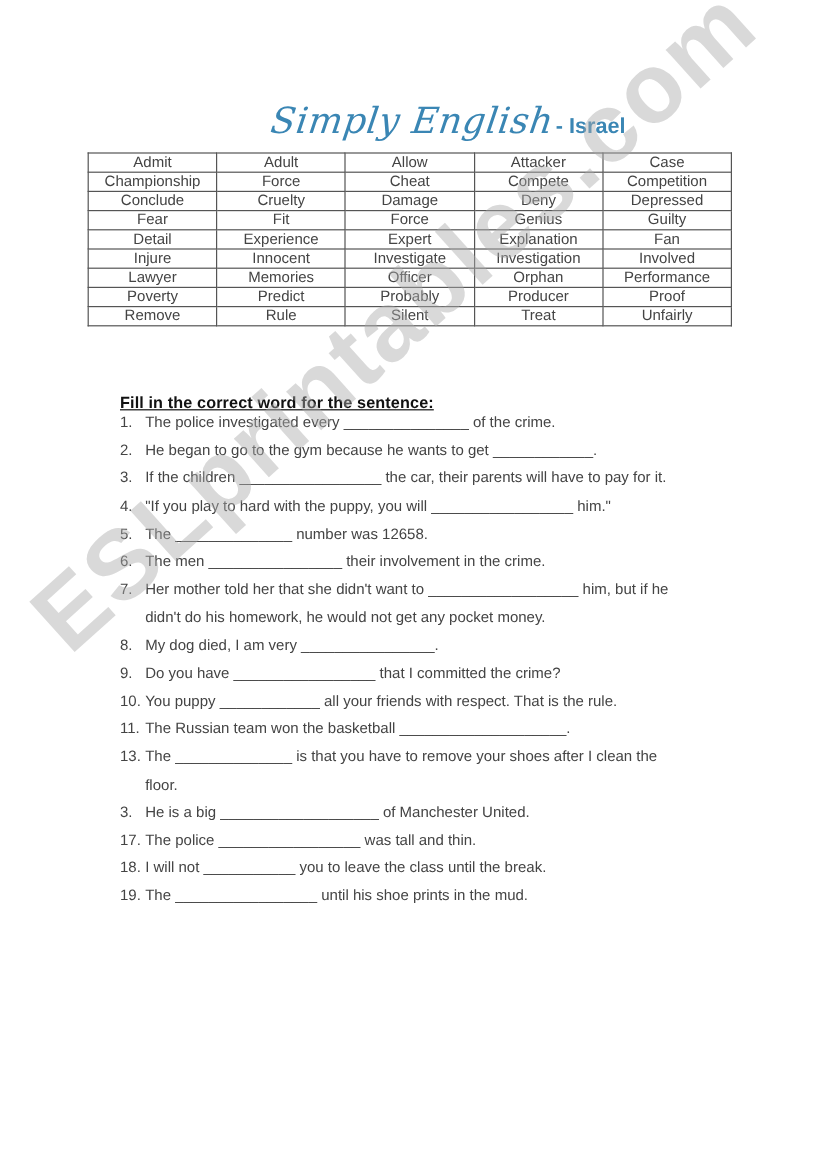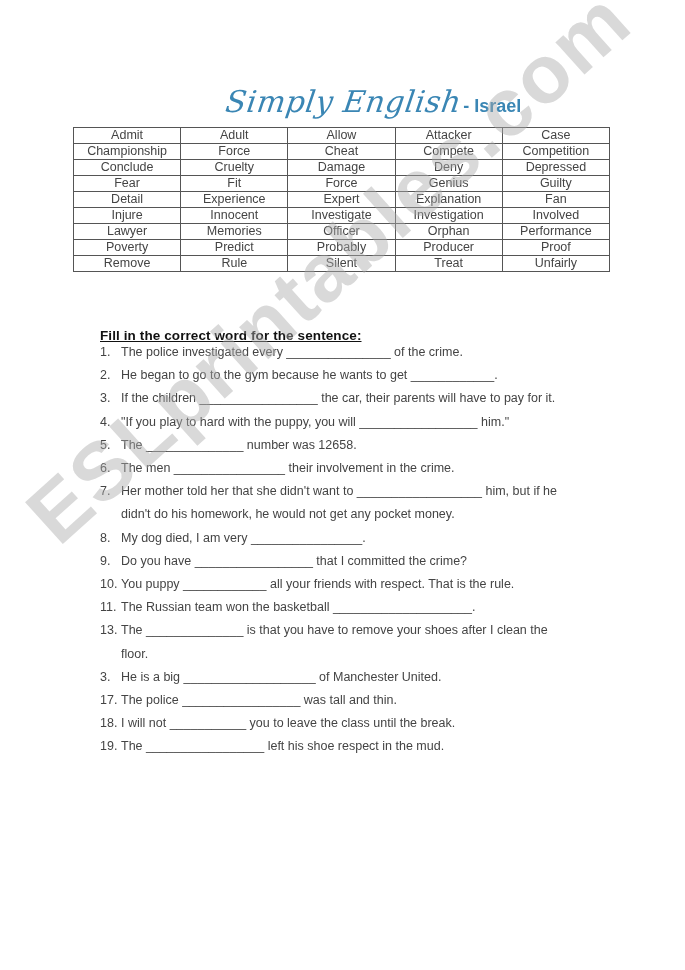--- a/index.html
+++ b/index.html
@@ -165,18 +165,18 @@
       <div class="item">
         <span class="num">17.</span>
         <span class="text">The police _________________ was tall and thin.</span>
       </div>
       <div class="item">
         <span class="num">18.</span>
         <span class="text">I will not ___________ you to leave the class until the break.</span>
       </div>
       <div class="item">
         <span class="num">19.</span>
-        <span class="text">The _________________ left his shoe respect in the mud.</span>
+        <span class="text">The _________________ until his shoe prints in the mud.</span>
       </div>
     </div>
 
   <div class="watermark">ESLprintables.com</div>
 </div>
 
 </body></html>

